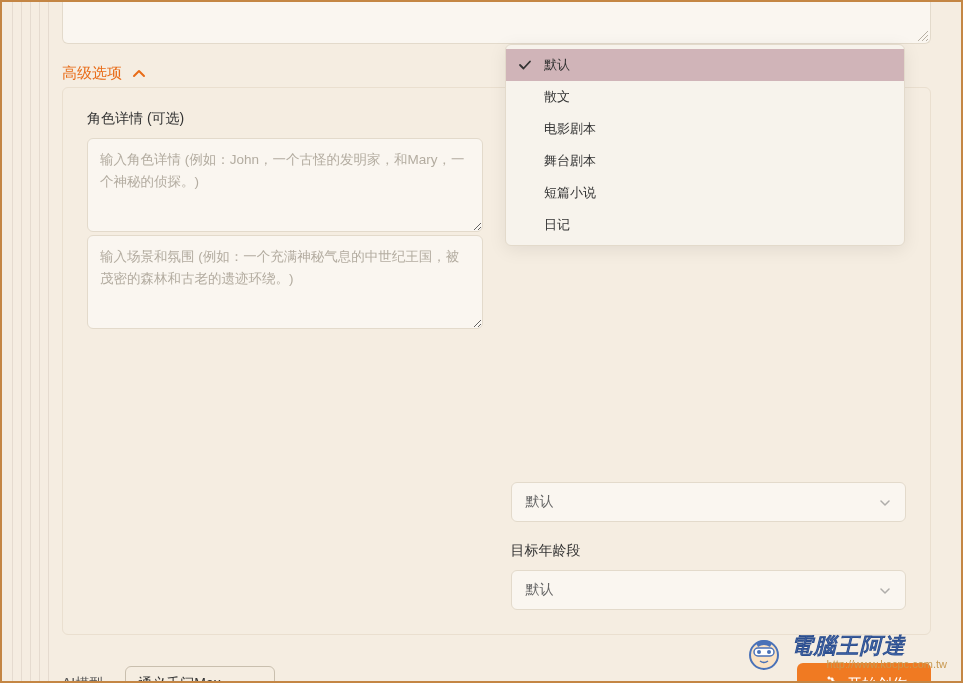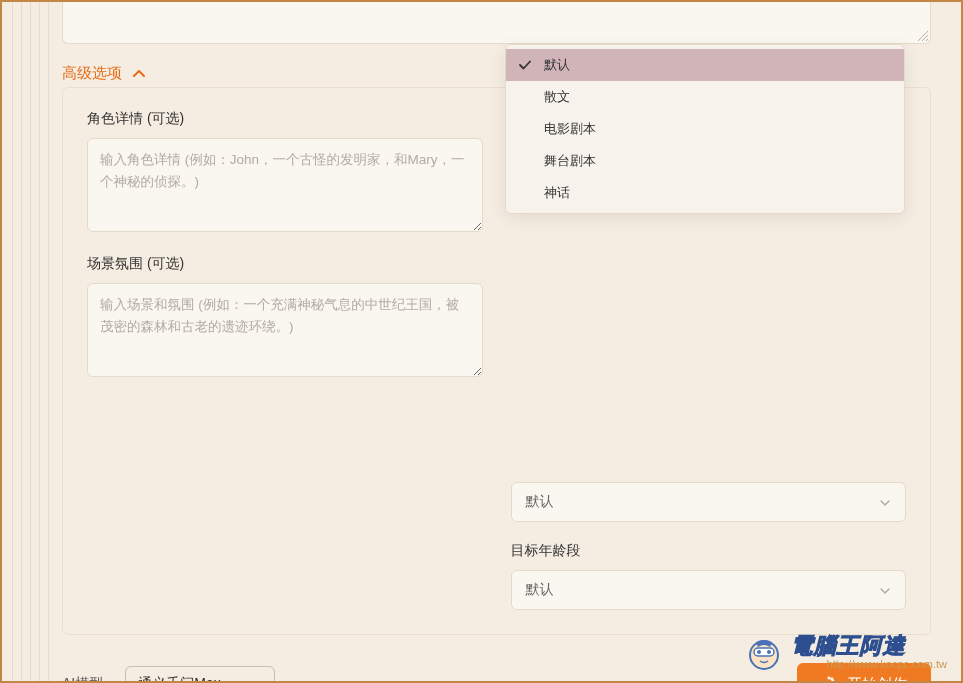--- a/index.html
+++ b/index.html
@@ -211,21 +211,21 @@
     z-index: 600;
   }
   .wm-face {
     width: 42px; height: 42px;
   }
   .wm-text {
     display: flex; flex-direction: column; line-height: 1;
   }
   .wm-title {
     font-size: 22px;
-    font-weight: 700;
+    font-weight: 400;
     color: #4a72b8;
     letter-spacing: 1px;
     font-style: italic;
     -webkit-text-stroke: 1px #2d4f8f;
   }
   .wm-url {
     font-size: 11px;
     color: #c99a52;
     margin-top: 2px;
     padding-left: 36px;
@@ -260,21 +260,20 @@
         </svg>
     </span>
   </div>
 
   <div class="panel">
     <div class="cols">
       <div class="col">
         <div class="field-label">角色详情 (可选)</div>
         <textarea class="textbox" placeholder="输入角色详情 (例如：John，一个古怪的发明家，和Mary，一个神秘的侦探。)" style=""></textarea>
 
-        <div class="field-label mt">场景氛围 (可选)</div>
         <textarea class="textbox" placeholder="输入场景和氛围 (例如：一个充满神秘气息的中世纪王国，被茂密的森林和古老的遗迹环绕。)" style=""></textarea>
       </div>
 
       <div class="col">
         <div class="right-spacer-top"></div>
         <div class="select">
           <span>默认</span>
           <span class="chev">
             <svg viewBox="0 0 12 12">
                 <path d="M2 4 L6 8 L10 4" stroke="#666" stroke-width="1.5" fill="none" stroke-linecap="round" stroke-linejoin="round"></path>
@@ -329,21 +328,24 @@
     <div class="dd-item">
       <span>散文</span>
     </div>
     <div class="dd-item">
       <span>电影剧本</span>
     </div>
     <div class="dd-item">
       <span>舞台剧本</span>
     </div>
     <div class="dd-item">
-      <span>神话</span>
+      <span>短篇小说</span>
+    </div>
+    <div class="dd-item">
+      <span>日记</span>
     </div>
   </div>
 
 <div class="watermark">
   <span class="wm-face">
     <svg viewBox="0 0 42 42">
       <circle cx="21" cy="24" r="14" fill="#fbe3c4" stroke="#4a72b8" stroke-width="2"></circle>
       <rect x="11" y="17" width="20" height="8" rx="4" fill="#fff" stroke="#4a72b8" stroke-width="1.5"></rect>
       <circle cx="16" cy="21" r="2" fill="#4a72b8"></circle>
         <circle cx="26" cy="21" r="2" fill="#4a72b8"></circle>

